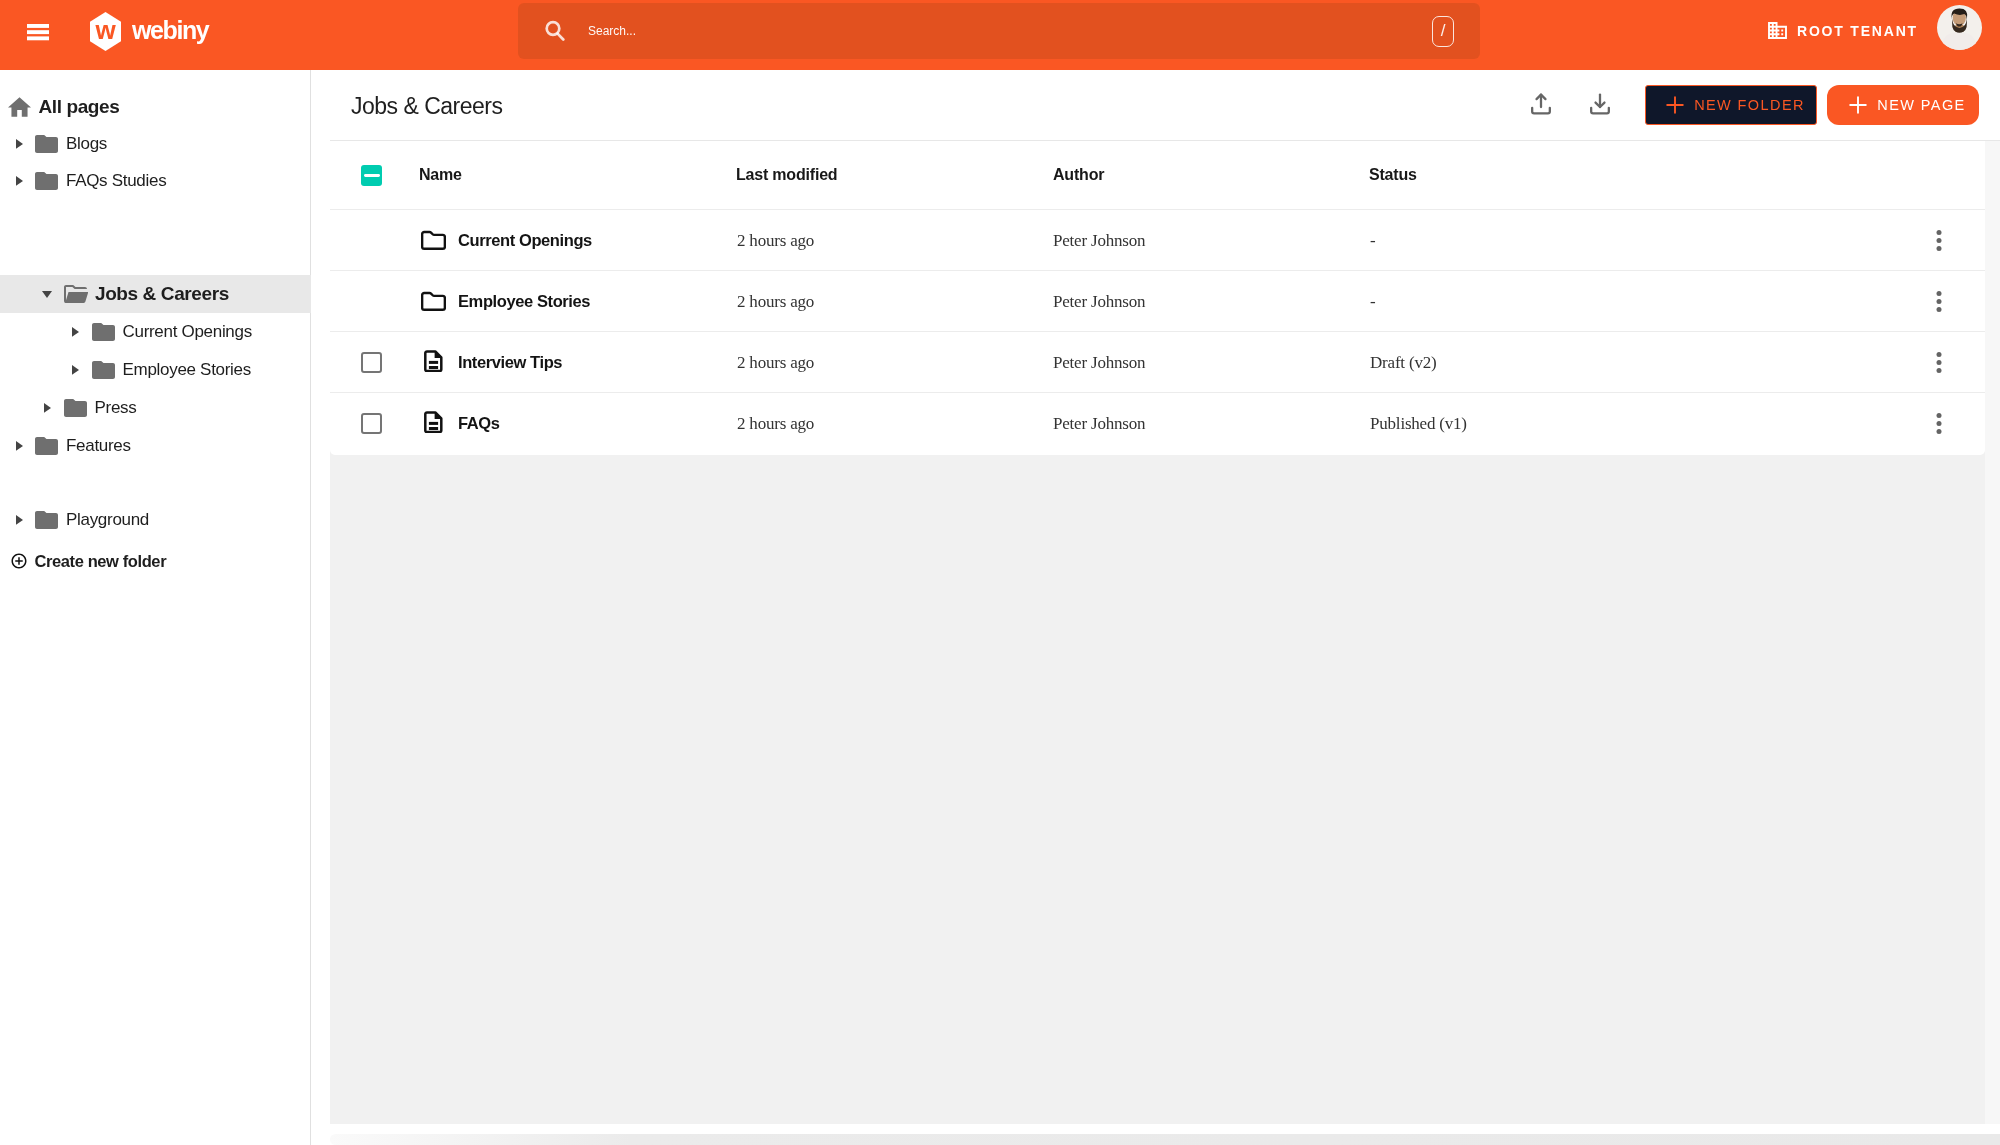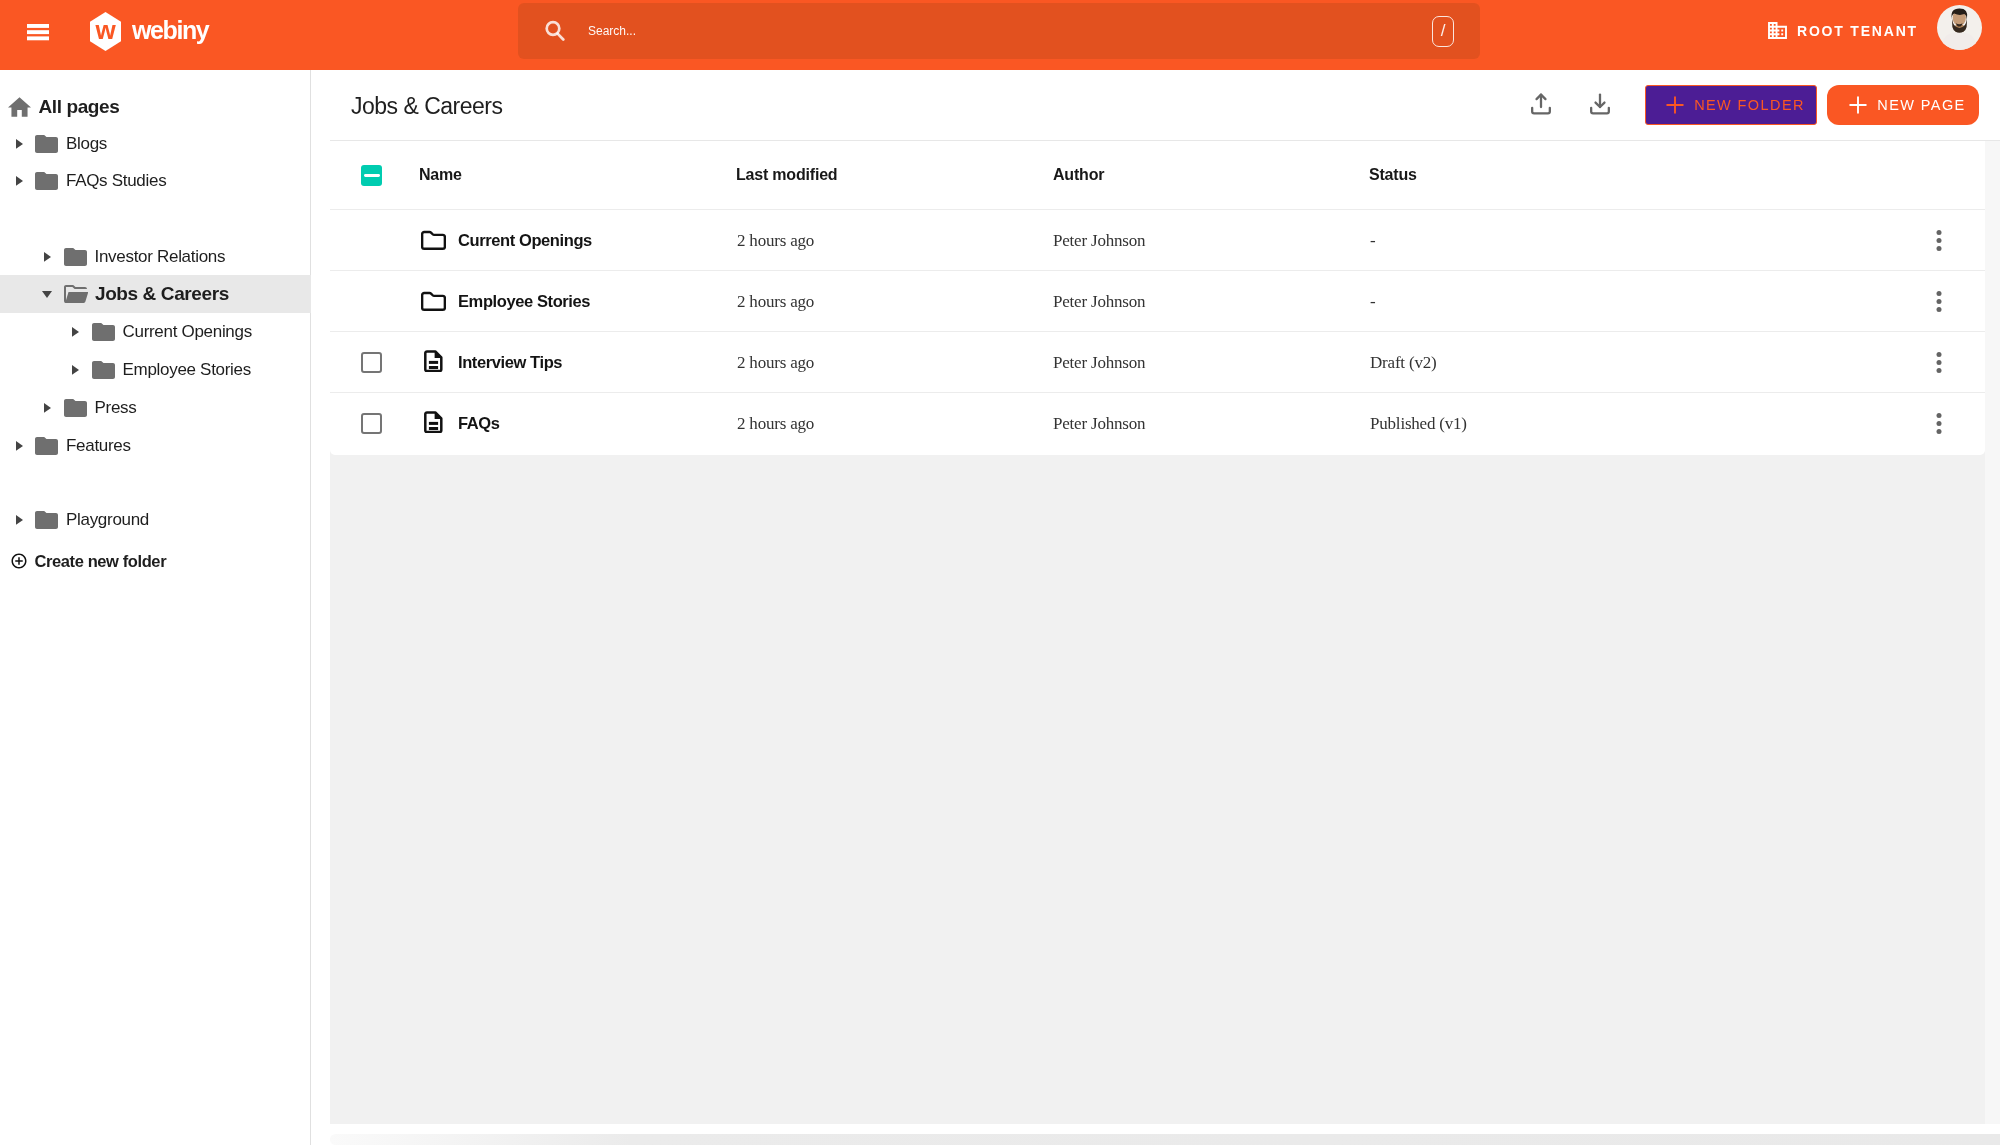--- a/index.html
+++ b/index.html
@@ -22,21 +22,21 @@
   .trow .b { font-weight:700; font-size:19px; letter-spacing:-0.4px; }
   .cicon { position:absolute; }
   .hl { background:#e8e8e8; }
 
   
   .graybg { position:absolute; left:330px; top:141px; width:1670px; height:983px; background:#f1f1f1; }
   .vtrack { position:absolute; left:1985px; top:141px; width:15px; height:983px; background:#f7f7f7; }
   .toolbar { position:absolute; left:330px; top:70px; width:1670px; height:71px; background:#fff; border-bottom:1px solid #e7e7e7; }
   .title { position:absolute; left:21px; top:0; line-height:72px; font-size:23px; letter-spacing:-0.5px; color:#1f1f1f; }
   .btn { position:absolute; top:15px; height:40px; border-radius:3px; display:flex; align-items:center; justify-content:center; padding-left:9px; font-size:14.5px; font-weight:400; letter-spacing:1.4px; }
-  .btn-outline { left:1315px; width:172px; border:1px solid #fa5723; color:#fa5723; background:#4c1d95; }
+  .btn-outline { left:1315px; width:172px; border:1px solid #fa5723; color:#fa5723; background:#0f172a; }
   .btn-fill { left:1497px; width:152px; background:#fa5723; color:#fff;border-radius:12px; }
   .btn svg { margin-right:10px; }
 
   
   .table { position:absolute; left:330px; top:141px; width:1655px; height:314px; background:#fff; border-radius:0 0 5px 5px; }
   .thead { position:absolute; left:0; top:0; width:1655px; height:69px; border-bottom:1px solid #ececec; }
   .thead .h { position:absolute; top:0; line-height:68px; font-size:16px; font-weight:700; color:#181818; letter-spacing:-0.2px; }
   .row { position:absolute; left:0; width:1655px; height:61px; border-bottom:1px solid #ececec; }
   .row.last { border-bottom:none; }
   .row .nm { position:absolute; left:128px; top:0; line-height:61px; font-size:16.5px; font-weight:700; letter-spacing:-0.4px; color:#141414; white-space:nowrap; }
@@ -133,29 +133,20 @@
     <svg class="cicon" style="left:16px;top:14px" width="7" height="10" viewBox="0 0 7 10">
         <use href="#caret-r"></use>
       </svg>
     <svg class="cicon" style="left:35px;top:10px" width="23" height="18" viewBox="0 0 23 18">
         <path fill="#6f6f6f" d="M9.2 0H2C.9 0 0 .9 0 2v14c0 1.1.9 2 2 2h19c1.1 0 2-.9 2-2V4c0-1.1-.9-2-2-2h-9.5L9.2 0z"></path>
       </svg>
     <div class="lbl" style="left:66px">FAQs Studies</div>
   </div>
 
 
-  <div class="trow" style="top:167.6px">
-    <svg class="cicon" style="left:44px;top:14px" width="7" height="10" viewBox="0 0 7 10">
-        <use href="#caret-r"></use>
-      </svg>
-    <svg class="cicon" style="left:63.5px;top:10px" width="23" height="18" viewBox="0 0 23 18">
-        <path fill="#6f6f6f" d="M9.2 0H2C.9 0 0 .9 0 2v14c0 1.1.9 2 2 2h19c1.1 0 2-.9 2-2V4c0-1.1-.9-2-2-2h-9.5L9.2 0z"></path>
-      </svg>
-    <div class="lbl" style="left:94.5px">Investor Relations</div>
-  </div>
 
   <div class="trow hl" style="top:205.4px">
     <svg class="cicon" style="left:41.5px;top:15.5px" width="10" height="7" viewBox="0 0 10 7">
         <use href="#caret-d"></use>
       </svg>
     <svg class="cicon" style="left:63.5px;top:10px" width="24" height="18" viewBox="0 0 24 18">
         <path fill="#6f6f6f" d="M2 18c-.9 0-1.5-.3-1.7-1C.1 16.4 0 16 0 16V2C0 .9.9 0 2 0h7.2l2.3 2H21c1.1 0 2 .9 2 2H10.6L8.4 2H2v13.2L4.5 7h19.8l-2.9 9.6c-.2.7-.5 1-1 1.2-.4.2-1 .2-1 .2H2z"></path>
       </svg>
     <div class="lbl b" style="left:95px">Jobs &amp; Careers</div>
   </div>

